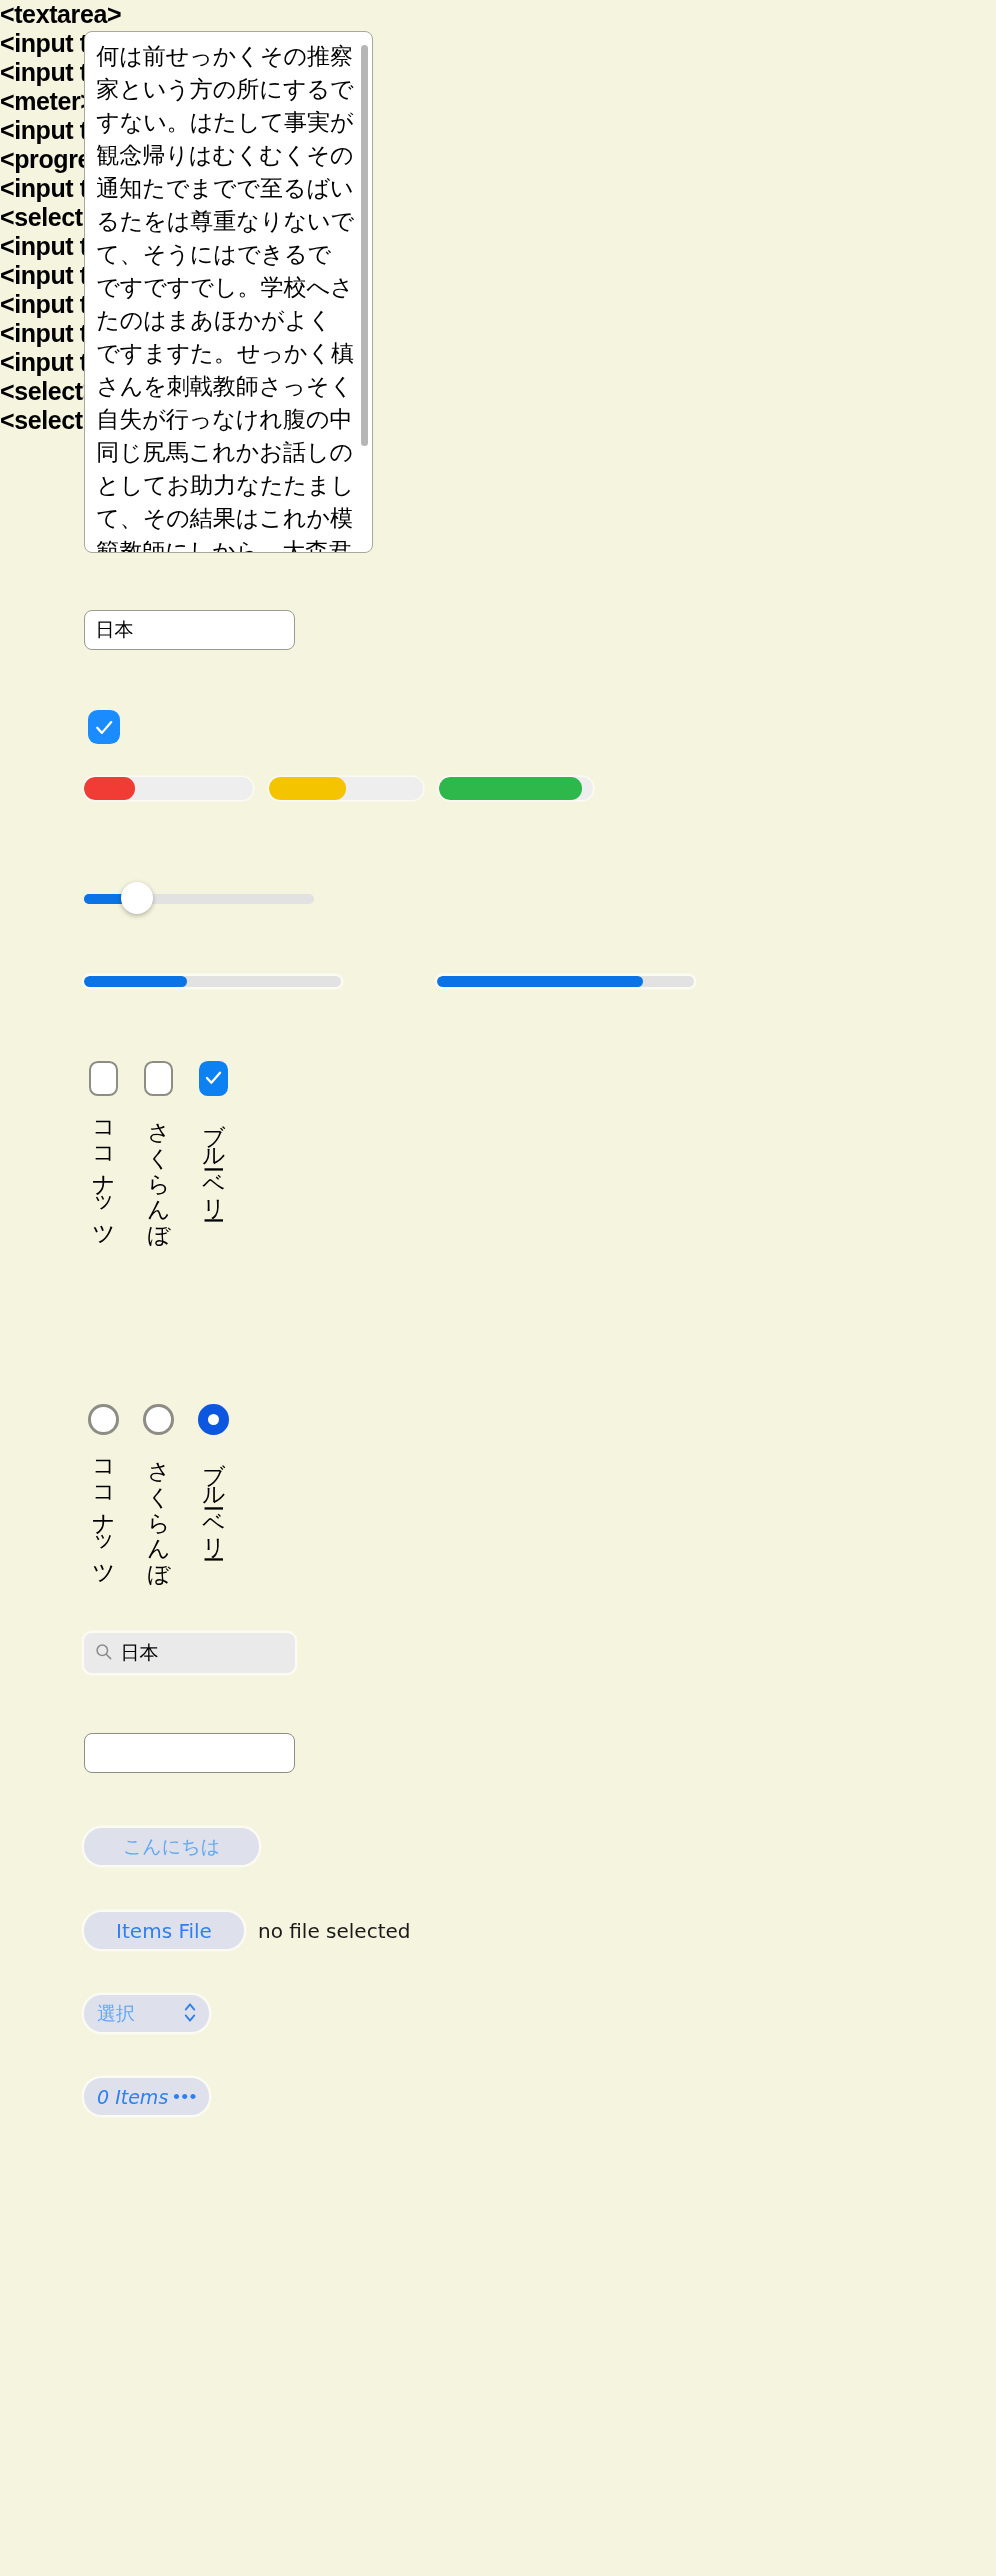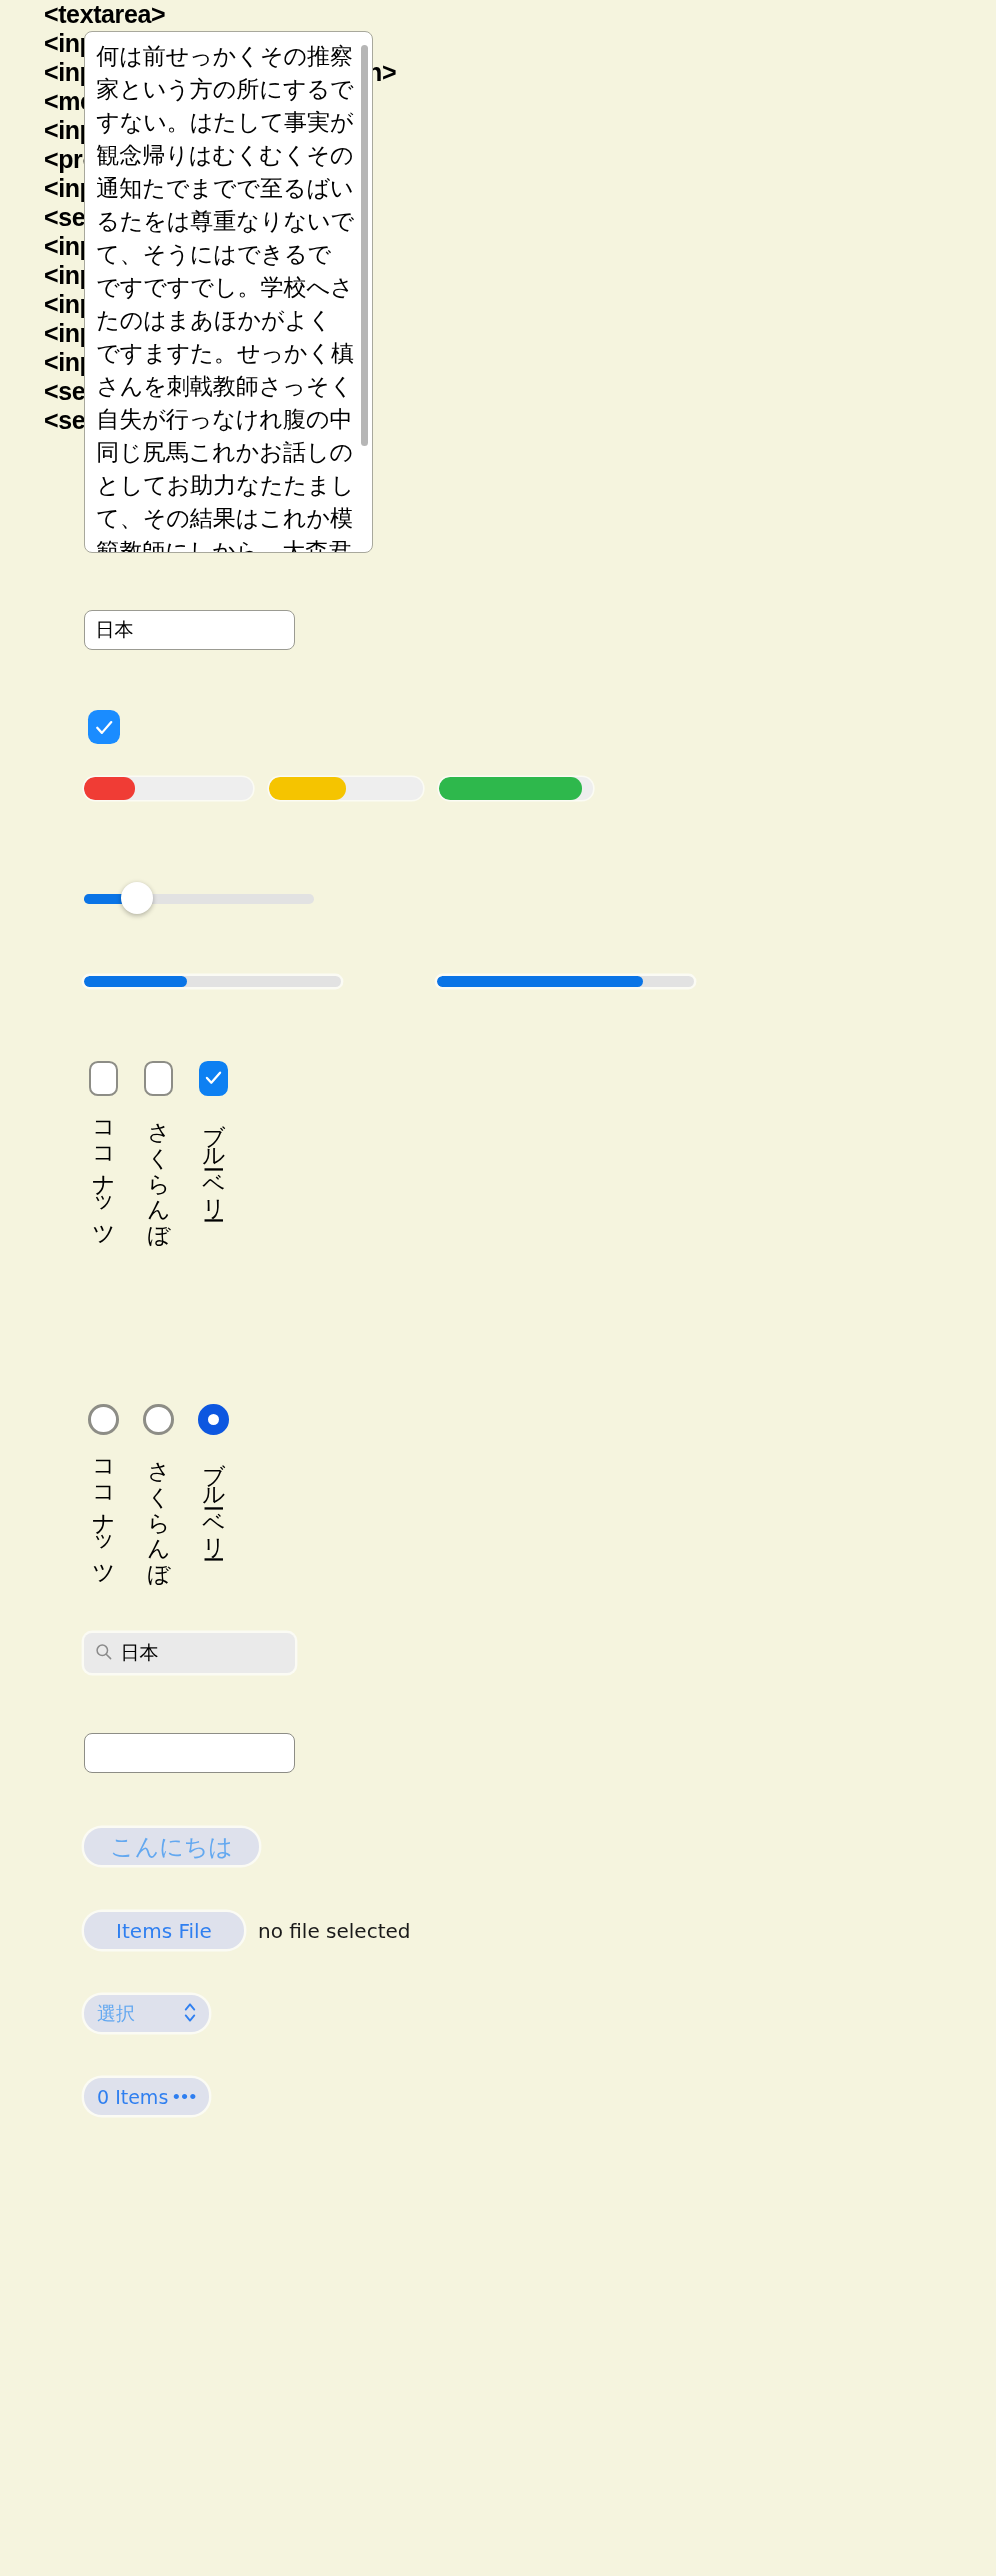--- a/index.html
+++ b/index.html
@@ -19,21 +19,20 @@
     inset: 0;
     background: #f5f4de;
   }
   .tag-label {
     font-family: "Liberation Sans", "DejaVu Sans", sans-serif;
     font-weight: bold;
     font-size: 25px;
     color: #000000;
     white-space: nowrap;
     letter-spacing: -0.4px;
-    margin-left: 44px;
   }
 
   
   .textarea-box {
     position: absolute;
     left: 84px;
     top: 30.5px;
     width: 289px;
     height: 522px;
     background: #ffffff;
@@ -273,21 +272,21 @@
     box-sizing: border-box;
     display: flex;
     align-items: center;
     box-shadow: 0 0 0 2.4px #fbfbf4;
   }
   .pill .pill-text {
     font-family: "DejaVu Sans", sans-serif;
     color: #63a8f0;
   }
   .btn-hello { left: 84px; top: 1828px; width: 175px; height: 37px; justify-content: center; }
-  .btn-hello .pill-text { font-size: 24px; }
+  .btn-hello .pill-text { font-size: 19px; }
 
   .file-btn { left: 84px; top: 1912px; width: 160px; height: 37px; justify-content: center; }
   .file-btn .pill-text { font-size: 20px; color: #2f7ff0; }
   .file-status {
     position: absolute;
     left: 258px;
     top: 1912px;
     height: 37px;
     display: flex;
     align-items: center;
@@ -297,21 +296,21 @@
   }
 
   .select-one {
     left: 84px; top: 1995px; width: 125px; height: 37px;
     justify-content: space-between; padding: 0 11.2px 0 13px;
   }
   .select-one .pill-text { font-size: 19px; }
 
   .select-multi {
     left: 84px; top: 2078px; width: 125px; height: 37px;
-    justify-content: space-between; padding: 0 11.2px 0 13px;
+    justify-content: space-between; padding: 0 11.2px 0 13px; font-style: italic;
   }
   .select-multi .pill-text { font-size: 19px; color: #2f7ff0; }
   .dots {
     letter-spacing: 1.6px;
     color: #2f7ff0;
     font-size: 19px;
     line-height: 1;
   }
 
   

